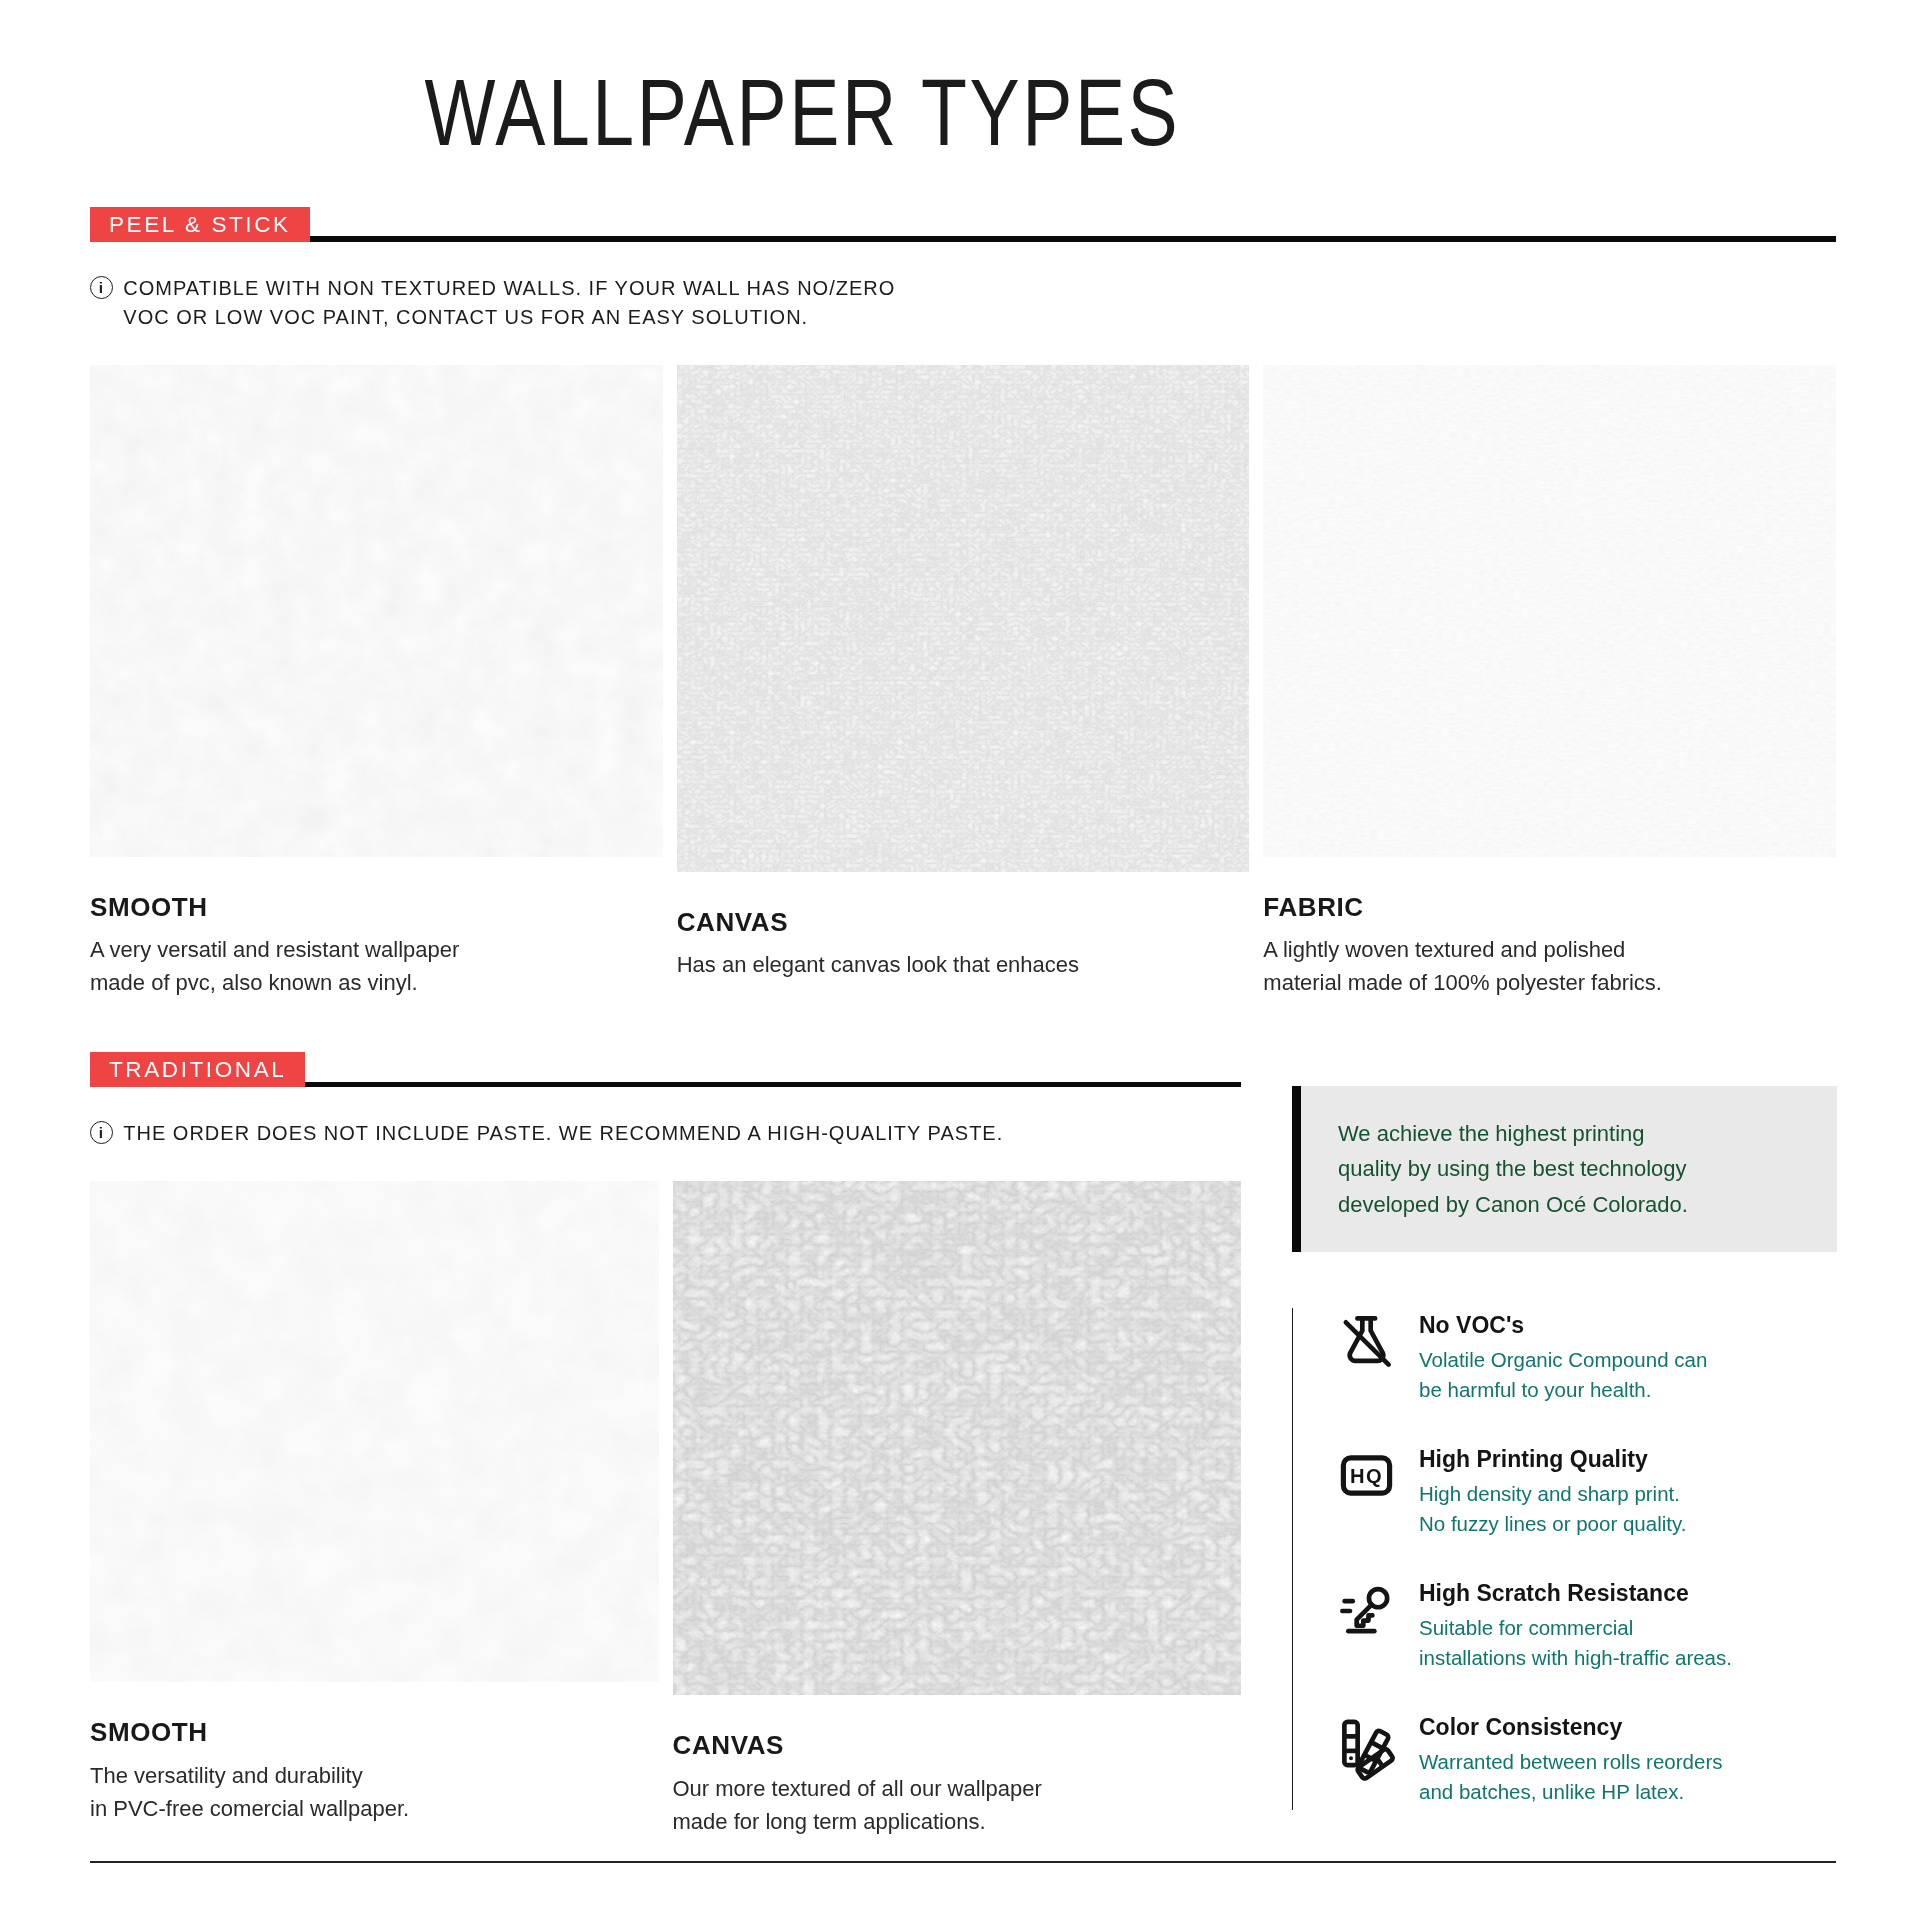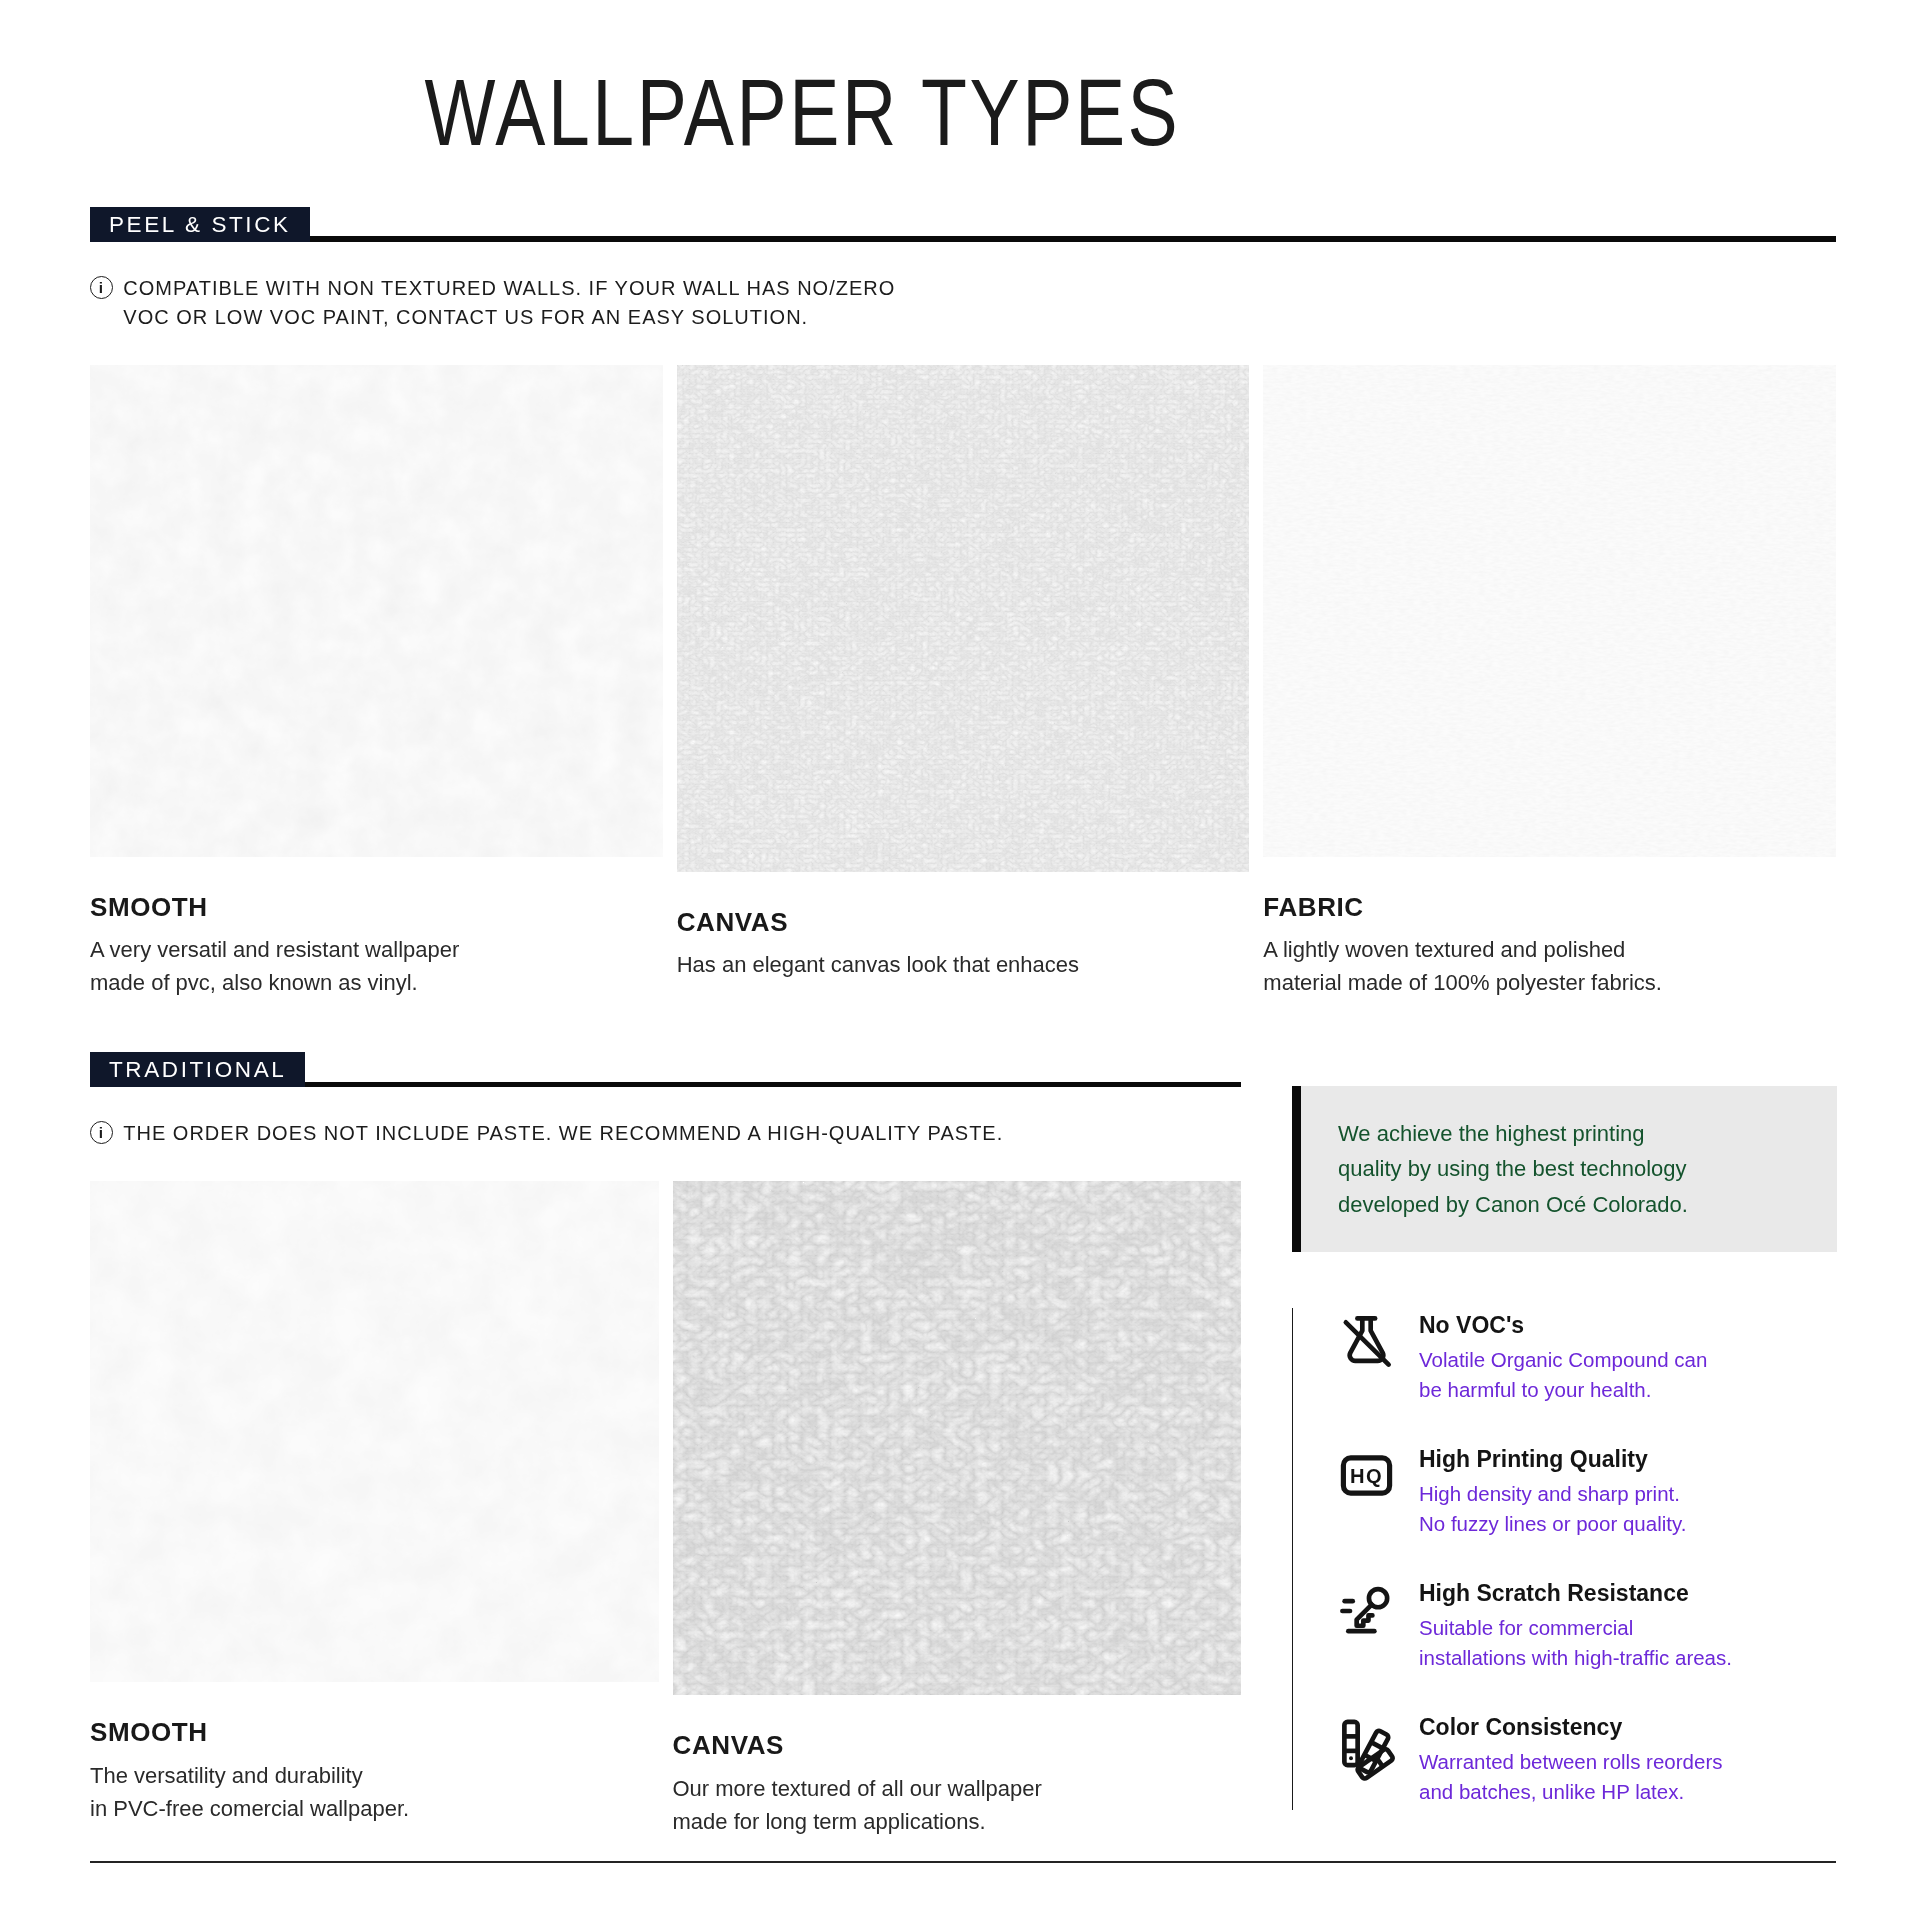--- a/index.html
+++ b/index.html
@@ -7,21 +7,21 @@
               font-family:"Liberation Sans", sans-serif; color:#141414; }
   .page { width:1926px; height:1926px; padding:0 90px; }
 
   
   .title-wrap { width:1425px; margin-top:59px; text-align:center; }
   .title { display:inline-block; font-size:94px; font-weight:400; letter-spacing:3.2px;
            color:#1b1b1b; transform:scaleX(0.80); transform-origin:50% 50%; white-space:nowrap; }
 
   
   .bar-row { display:flex; align-items:flex-end; margin-top:40px; }
-  .bar-label { background:#0f172a; color:#ffffff; font-size:22.5px; letter-spacing:2.6px;
+  .bar-label { background:#ef4444; color:#ffffff; font-size:22.5px; letter-spacing:2.6px;
                height:35px; padding:0 19px; display:flex; align-items:center; white-space:nowrap; }
   .bar-line { flex:1; height:5.8px; background:#0a0a0a; }
 
   
   .note { display:flex; gap:10.3px; margin-top:32px; font-size:20px; letter-spacing:1px;
           line-height:1.45; color:#1c1c1c; }
   .info-icon { flex:none; width:23px; height:23px; margin-top:1.9px; border:1.9px solid #1c1c1c;
                border-radius:50%; display:flex; align-items:center; justify-content:center;
                font-size:15.4px; font-weight:700; line-height:1; }
   .note-lines span { display:block; }
@@ -46,21 +46,21 @@
   .callout { margin-top:34px; background:#e9e9e9; border-left:9px solid #0a0a0a;
              padding:29.5px 26px 29.5px 37px; font-size:22px; line-height:1.62; color:#14532d; }
   .callout span { display:block; }
 
   .features { margin-top:56px; border-left:1.9px solid #1a1a1a; padding:3.9px 0 3.9px 44px;
               display:flex; flex-direction:column; gap:41px; }
   .feature { display:flex; gap:23px; }
   .f-icon { flex:none; width:59px; height:59px; }
   .f-icon svg { width:59px; height:59px; overflow:visible; }
   .f-title { font-size:23px; font-weight:700; color:#141414; }
-  .f-desc { margin-top:6.4px; font-size:20.5px; line-height:1.45; color:#6d28d9; }
+  .f-desc { margin-top:6.4px; font-size:20.5px; line-height:1.45; color:#0f766e; }
   .f-desc span { display:block; }
 
   .bottom-rule { height:2.6px; background:#242424; margin-top:23px; }
 
   .svgdefs { position:absolute; width:0; height:0; }
 </style>
 </head>
 <body>
 
 <svg class="svgdefs" aria-hidden="true">

